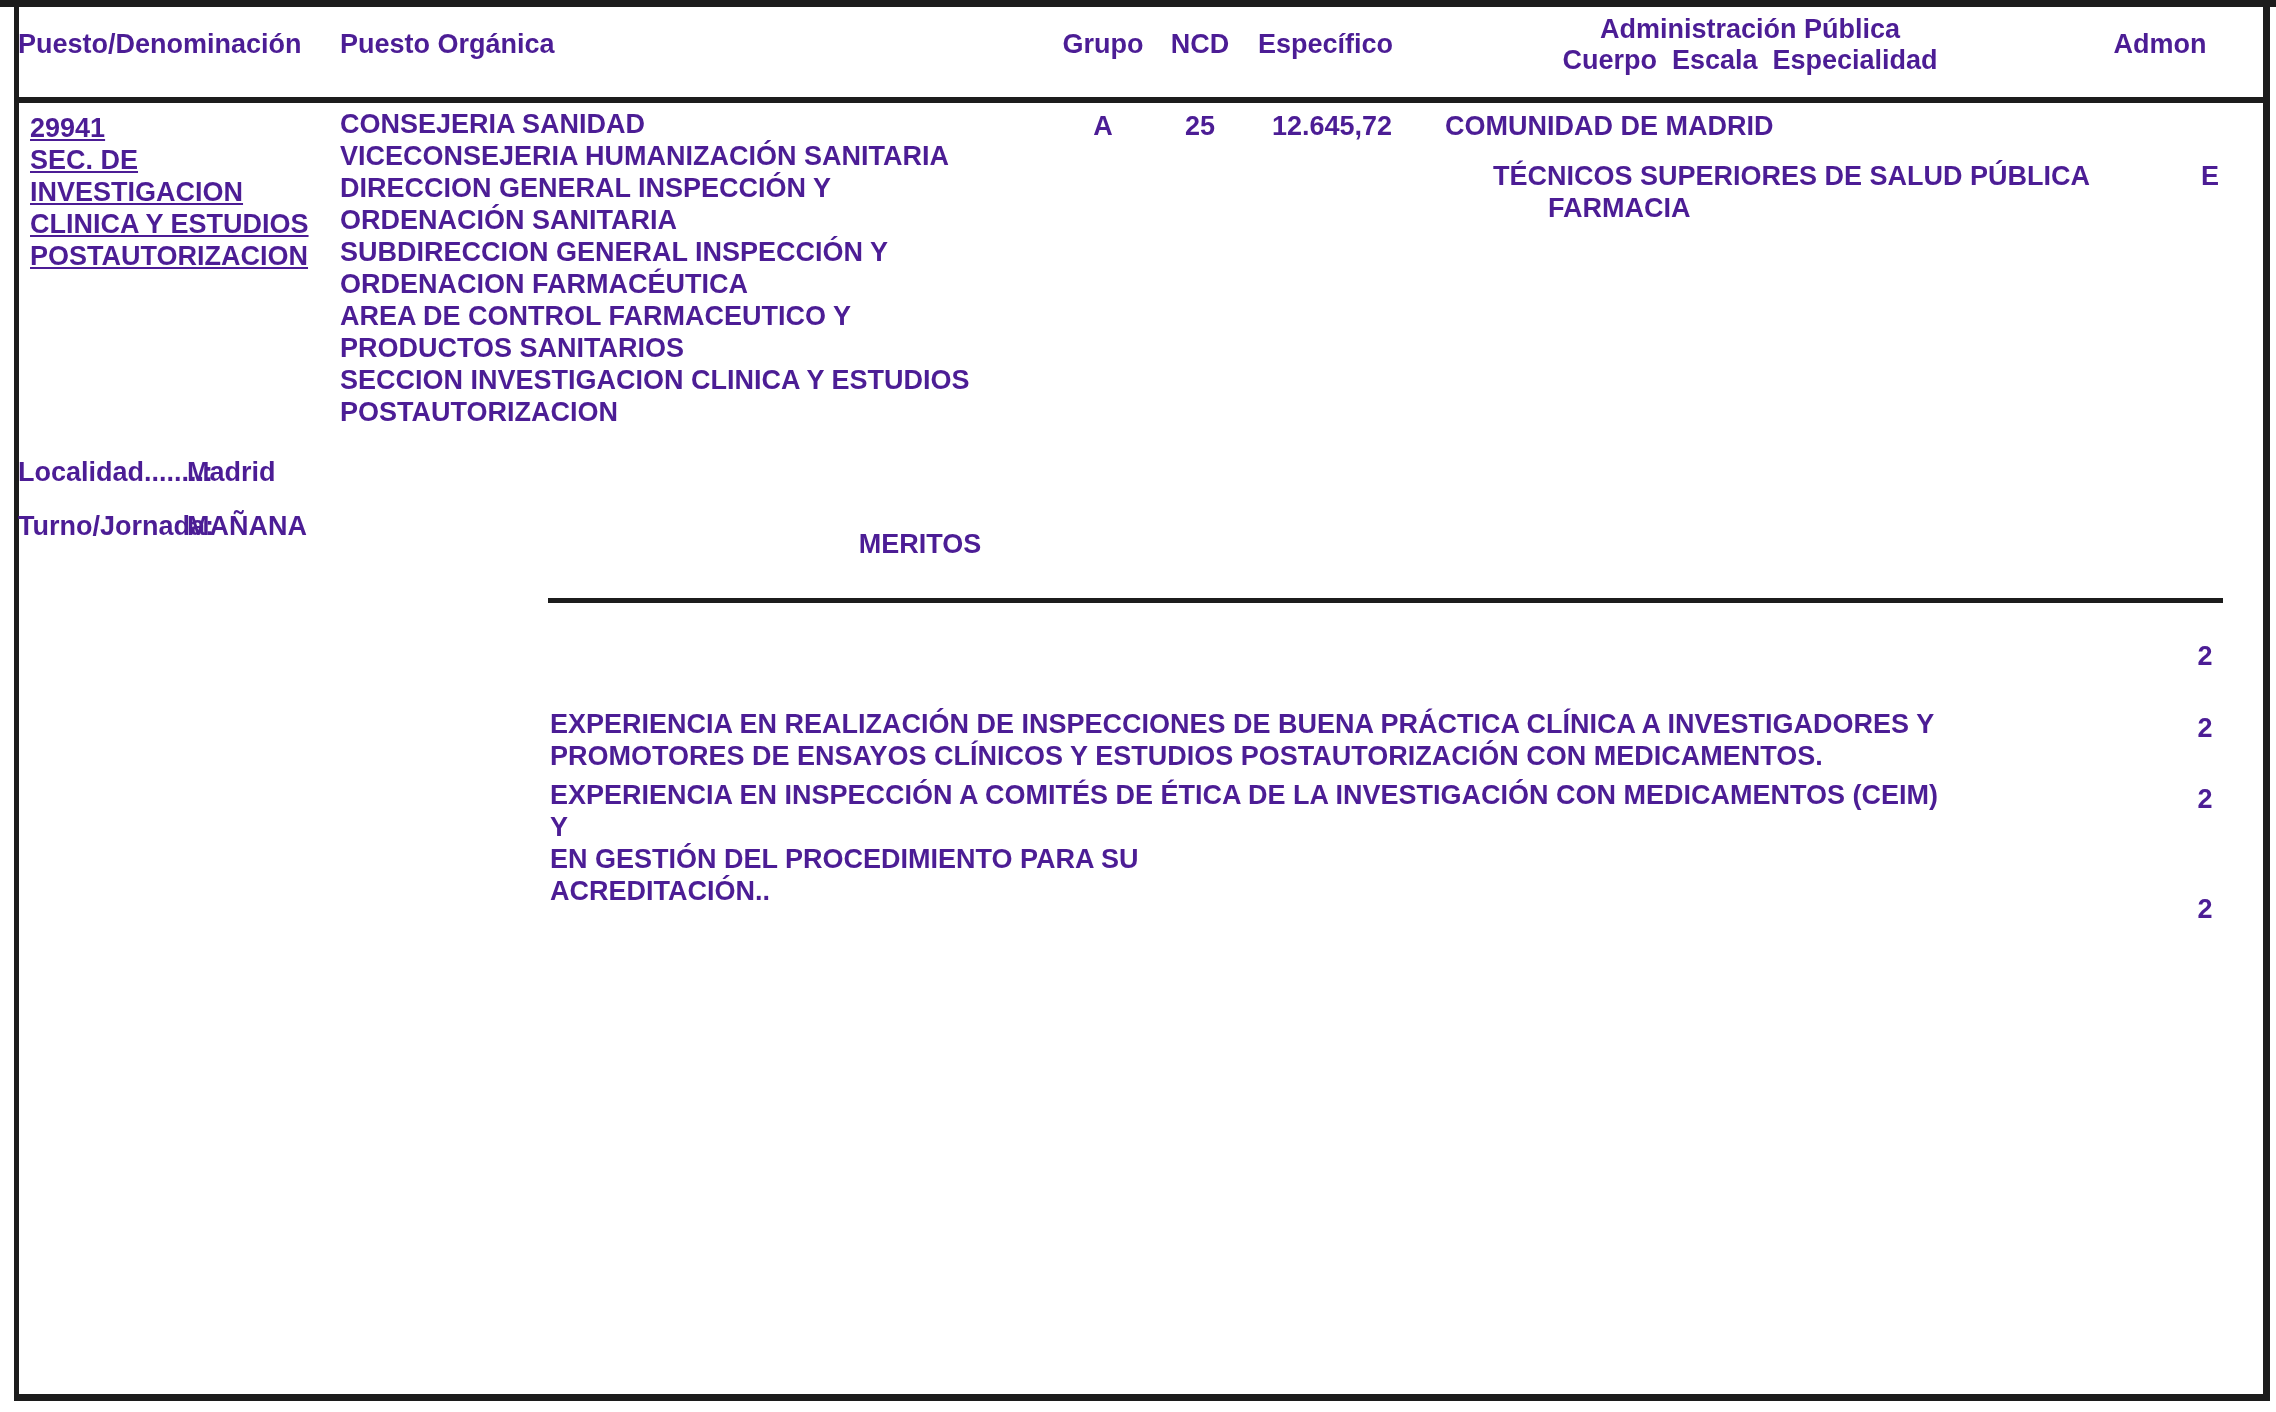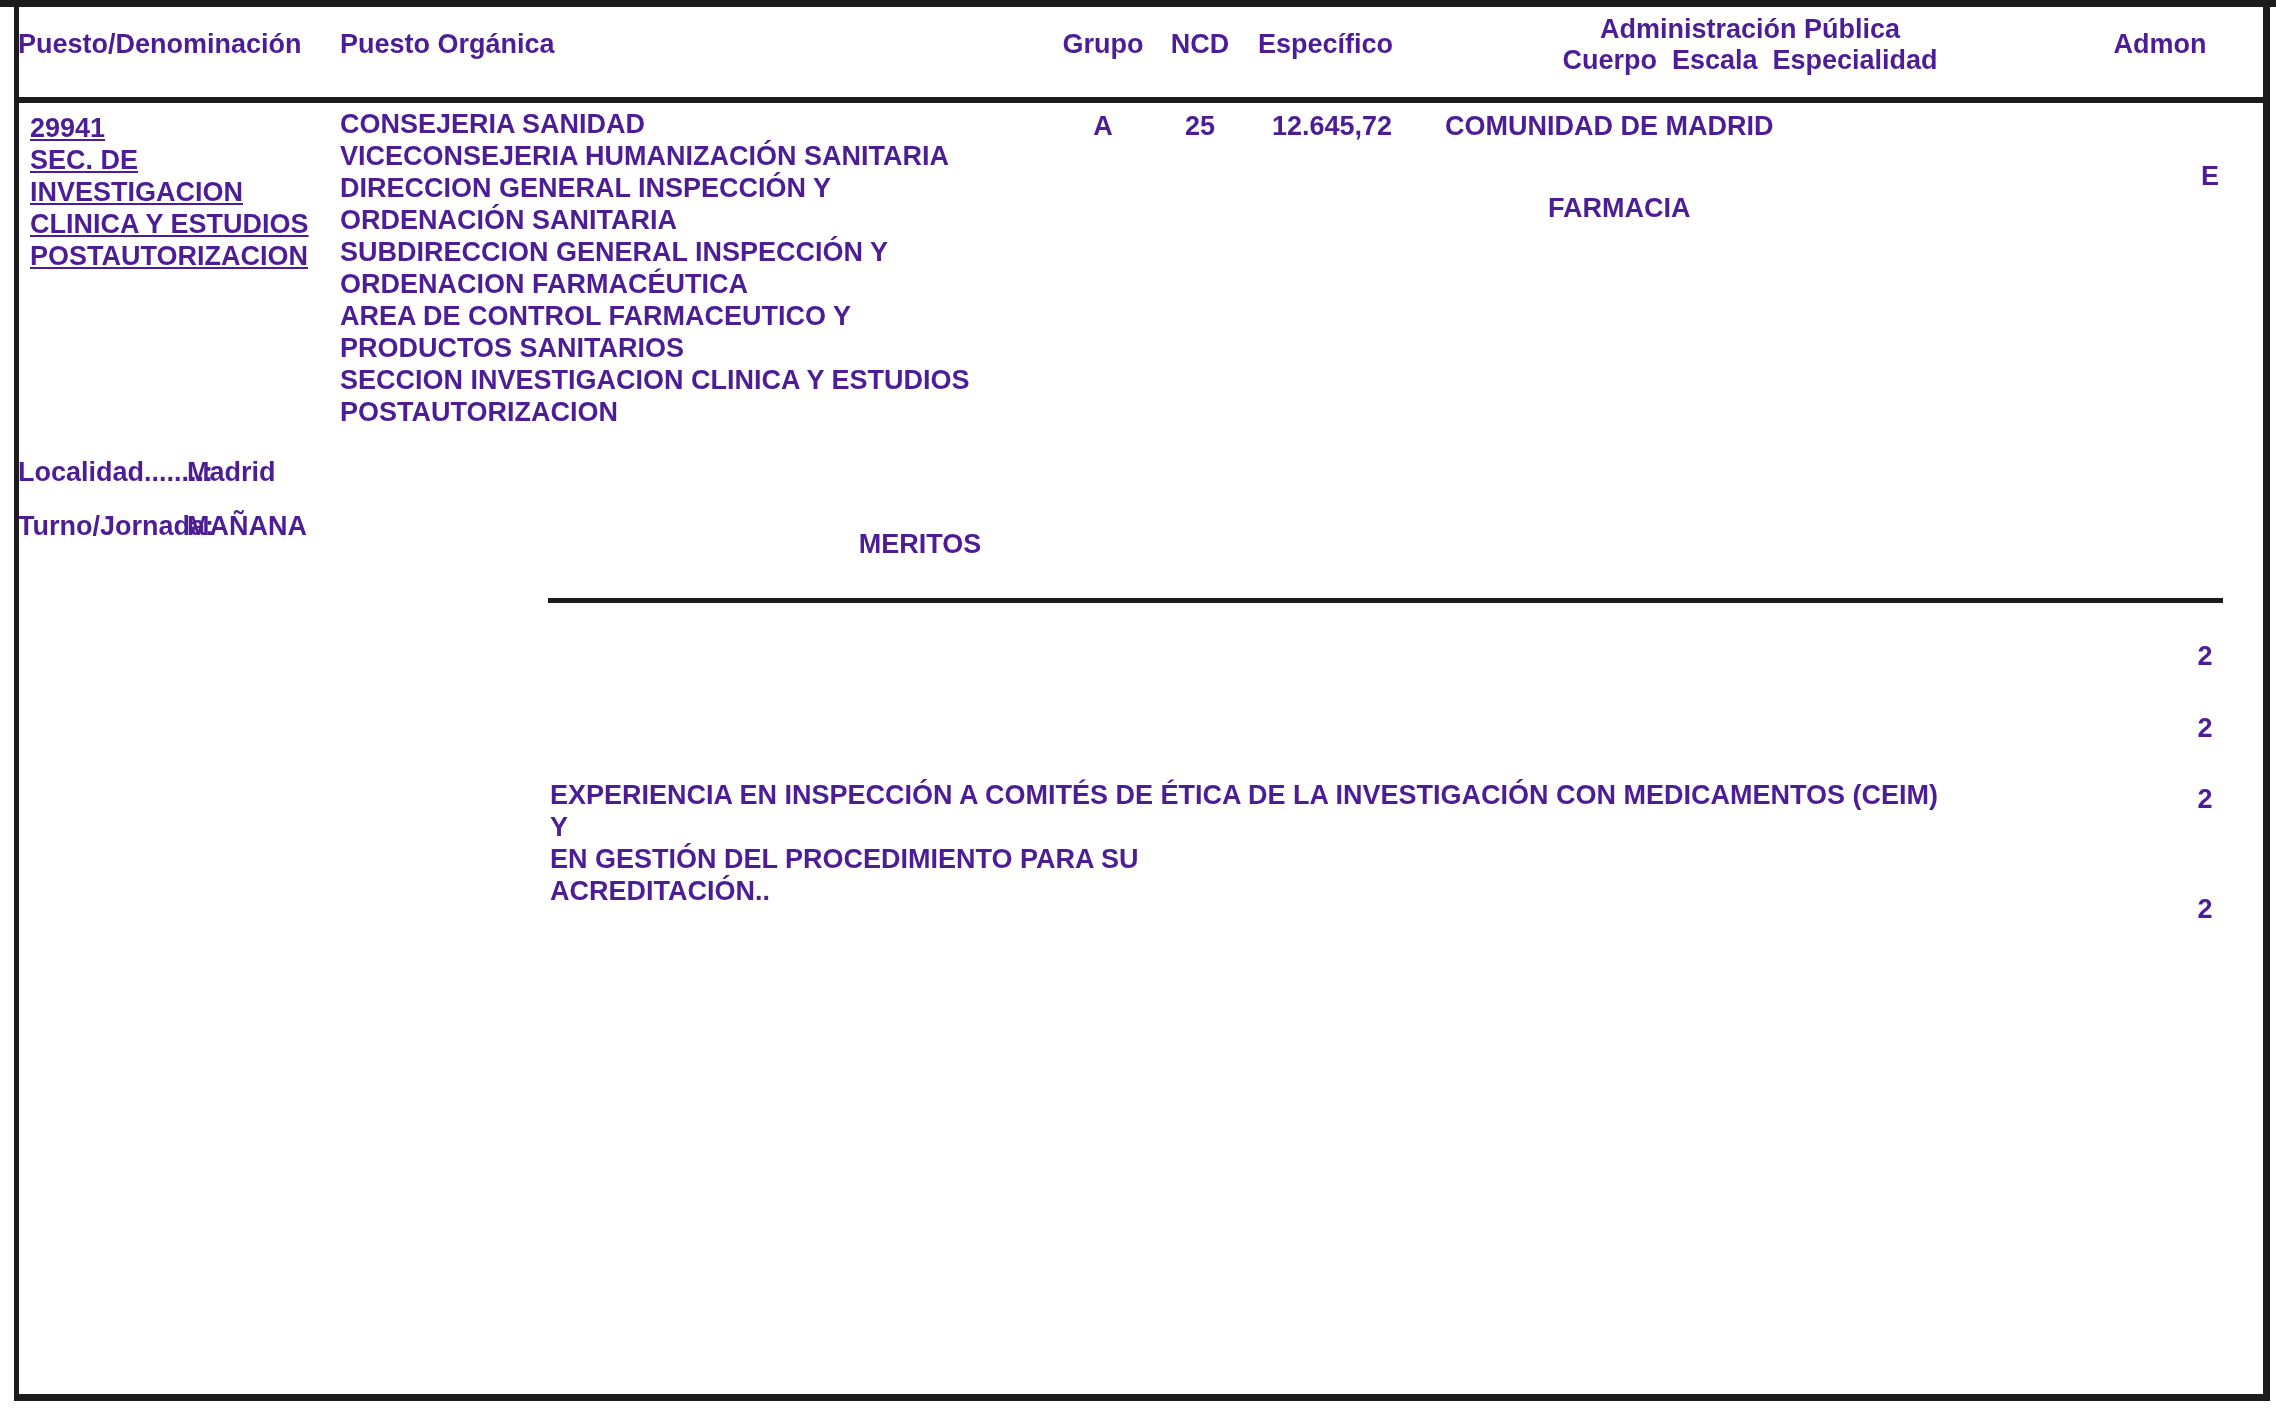--- a/index.html
+++ b/index.html
@@ -57,32 +57,35 @@
 SUBDIRECCION GENERAL INSPECCIÓN Y
 ORDENACION FARMACÉUTICA
 AREA DE CONTROL FARMACEUTICO Y
 PRODUCTOS SANITARIOS
 SECCION INVESTIGACION CLINICA Y ESTUDIOS
 POSTAUTORIZACION</div>
   <div class="t center" style="left:1058px;top:110px;width:90px;">A</div>
   <div class="t center" style="left:1160px;top:110px;width:80px;">25</div>
   <div class="t right" style="left:1258px;top:110px;width:134px;">12.645,72</div>
   <div class="t" style="left:1445px;top:110px;">COMUNIDAD DE MADRID</div>
+  <div class="t" style="left:1493px;top:160px;">TÉCNICOS SUPERIORES DE SALUD PÚBLICA</div>
   <div class="t" style="left:1548px;top:192px;">FARMACIA</div>
   <div class="t center" style="left:2185px;top:160px;width:50px;">E</div>
 
   <div class="t" style="left:18px;top:456px;">Localidad........:</div>
   <div class="t" style="left:187px;top:456px;">Madrid</div>
   <div class="t" style="left:18px;top:510px;">Turno/Jornada:</div>
   <div class="t" style="left:187px;top:510px;">MAÑANA</div>
 
   <div class="t center" style="left:770px;top:528px;width:300px;">MERITOS</div>
 
   <div class="t center" style="left:2188px;top:640px;width:34px;">2</div>
 
+  <div class="t" style="left:550px;top:708px;width:1400px;">EXPERIENCIA EN REALIZACIÓN DE INSPECCIONES DE BUENA PRÁCTICA CLÍNICA A INVESTIGADORES Y
+PROMOTORES DE ENSAYOS CLÍNICOS Y ESTUDIOS POSTAUTORIZACIÓN CON MEDICAMENTOS.</div>
   <div class="t center" style="left:2188px;top:712px;width:34px;">2</div>
 
   <div class="t" style="left:550px;top:779px;width:1400px;">EXPERIENCIA EN INSPECCIÓN A COMITÉS DE ÉTICA DE LA INVESTIGACIÓN CON MEDICAMENTOS (CEIM) Y
 EN GESTIÓN DEL PROCEDIMIENTO PARA SU
 ACREDITACIÓN..</div>
   <div class="t center" style="left:2188px;top:783px;width:34px;">2</div>
 
   <div class="t center" style="left:2188px;top:893px;width:34px;">2</div>
 
 </div>

